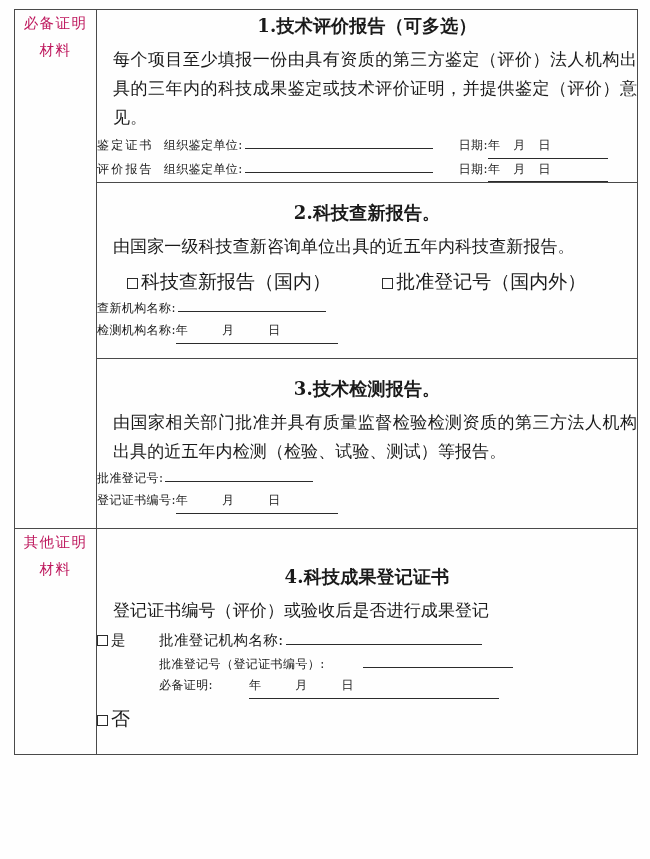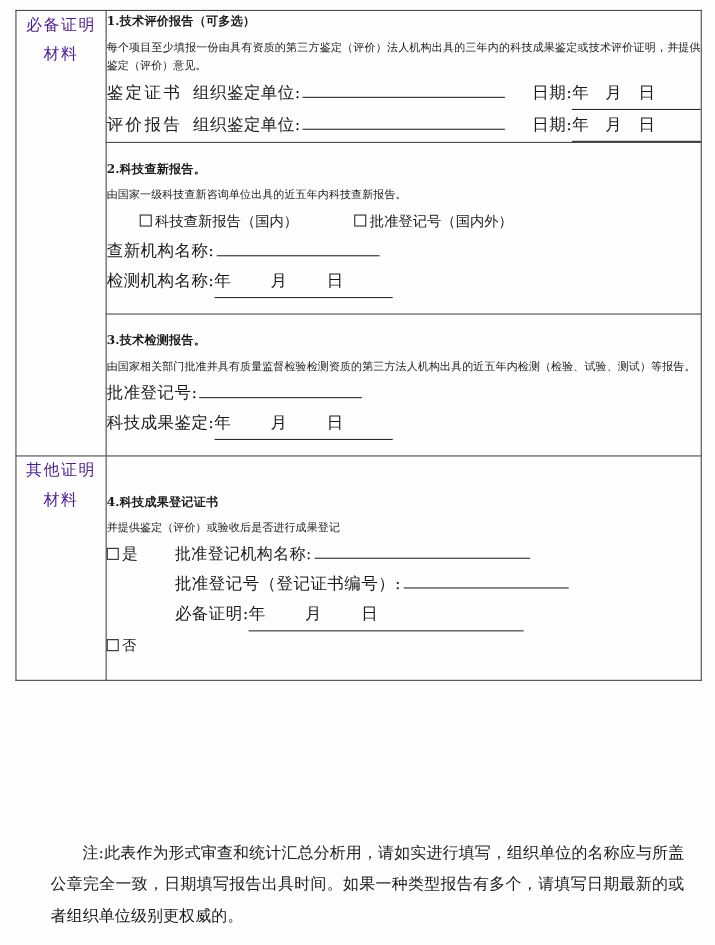--- a/index.html
+++ b/index.html
@@ -35,53 +35,54 @@
     vertical-align: top;
     padding: 0;
   }
   .cat-cell {
     width: 82px;
     text-align: center;
     vertical-align: middle;
     font-size: 14.5px;
     line-height: 1.85;
     letter-spacing: 1.4px;
-    color: #4c1d95;
+    color: #be185d;
   }
   .cat-cell .cat-line {
     display: block;
     white-space: nowrap;
   }
   .body-cell {
     padding: 10px 10px 12px 12px;
   }
 
   
   .sec-title {
-    font-size: 11px;
+    font-size: 18px;
     font-weight: bold;
     letter-spacing: 0.2px;
     margin: 2px 0 6px 0;
     line-height: 1.5;
+    text-align: center;
   }
   .sec-para {
-    font-size: 10px;
+    font-size: 17px;
     line-height: 1.72;
-    margin: 0 0 2px 0;
+    margin: 0 0 2px 16px;
     letter-spacing: 0.1px;
     text-align: justify;
   }
   .field-row {
-    font-size: 15px;
+    font-size: 12px;
     line-height: 1.82;
     white-space: nowrap;
     display: flex;
     align-items: baseline;
   }
-  .field-row.indent-2 { padding-left: 62px; }
+  .field-row.indent-2 { padding-left: 62px; gap: 36px; }
 
   .lbl { letter-spacing: 0.4px; }
   .lbl-sp { letter-spacing: 2.2px; }
 
   
   .blank {
     display: inline-block;
     border-bottom: 1.2px solid #2b2b2b;
     height: 1.05em;
     margin: 0 2px;
@@ -110,21 +111,21 @@
   .cbox {
     display: inline-block;
     width: 9px;
     height: 9px;
     border: 1.2px solid #2b2b2b;
     margin-right: 3px;
     vertical-align: -1px;
   }
   .check-opt {
     display: inline-block;
-    font-size: 13px;
+    font-size: 19px;
     white-space: nowrap;
   }
   .check-row {
     font-size: 14.5px;
     line-height: 1.82;
     padding-left: 30px;
     white-space: nowrap;
   }
   .check-gap { display: inline-block; width: 42px; }
 
@@ -242,40 +243,40 @@
         <td class="body-cell" style="padding-top:14px;padding-bottom:14px">
           <div class="sec-title">3.技术检测报告。</div>
           <div class="sec-para">由国家相关部门批准并具有质量监督检验检测资质的第三方法人机构出具的近五年内检测（检验、试验、测试）等报告。</div>
 
           <div class="field-row">
             <span class="lbl">批准登记号:</span>
             <span class="blank blank-w2"></span>
           </div>
 
           <div class="field-row">
-            <span class="lbl">科技成果鉴定:</span>
+            <span class="lbl">登记证书编号:</span>
             <span class="date-blank date-md">
               <span>年</span>
               <span class="ymd-gap" style="width:26px"></span>
               <span>月</span>
               <span class="ymd-gap" style="width:26px"></span>
               <span>日</span>
             </span>
           </div>
         </td>
       </tr>
 
       <tr>
         <td class="cat-cell">
           <span class="cat-line">其他证明</span>
           <span class="cat-line">材料</span>
         </td>
         <td class="body-cell" style="padding-top:32px;padding-bottom:18px">
           <div class="sec-title">4.科技成果登记证书</div>
-          <div class="sec-para">并提供鉴定（评价）或验收后是否进行成果登记</div>
+          <div class="sec-para">登记证书编号（评价）或验收后是否进行成果登记</div>
 
           <div class="yes-no-row">
             <span class="yes-tag">
               <span class="cbox"></span><span>是</span>
             </span>
             <span class="lbl">批准登记机构名称:</span>
             <span class="blank blank-w3"></span>
           </div>
 
           <div class="field-row indent-2">
@@ -298,17 +299,14 @@
             <span class="check-opt">
               <span class="cbox"></span><span>否</span>
             </span>
           </div>
         </td>
       </tr>
 
     </tbody>
   </table>
 
-  <div class="note">
-    <span class="note-first"></span><span>注:</span><span>此表作为形式审查和统计汇总分析用，请如实进行填写，组织单位的名称应与所盖公章完全一致，日期填写报告出具时间。如果一种类型报告有多个，请填写日期最新的或者组织单位级别更权威的。</span>
-  </div>
 
 </div>
 
 </body></html>

